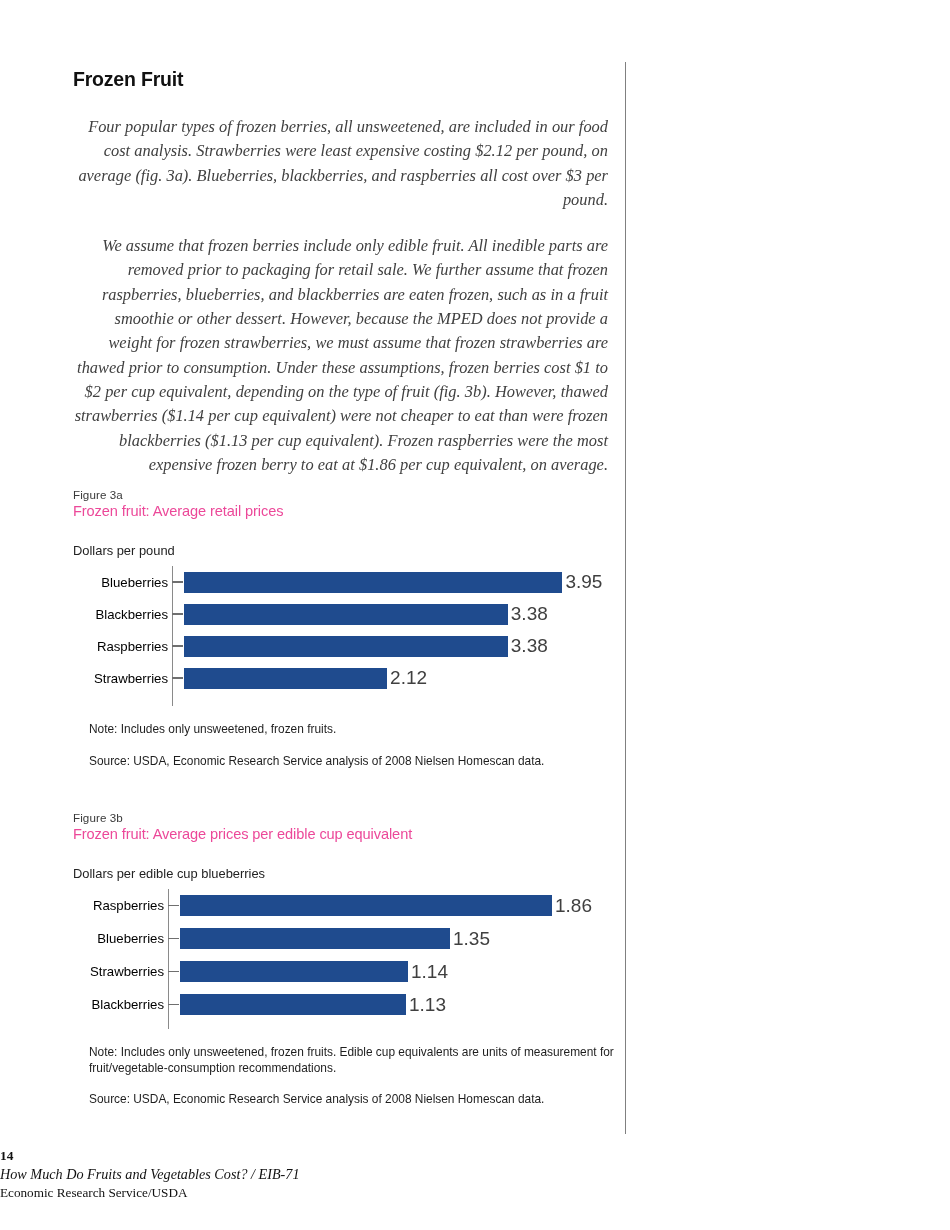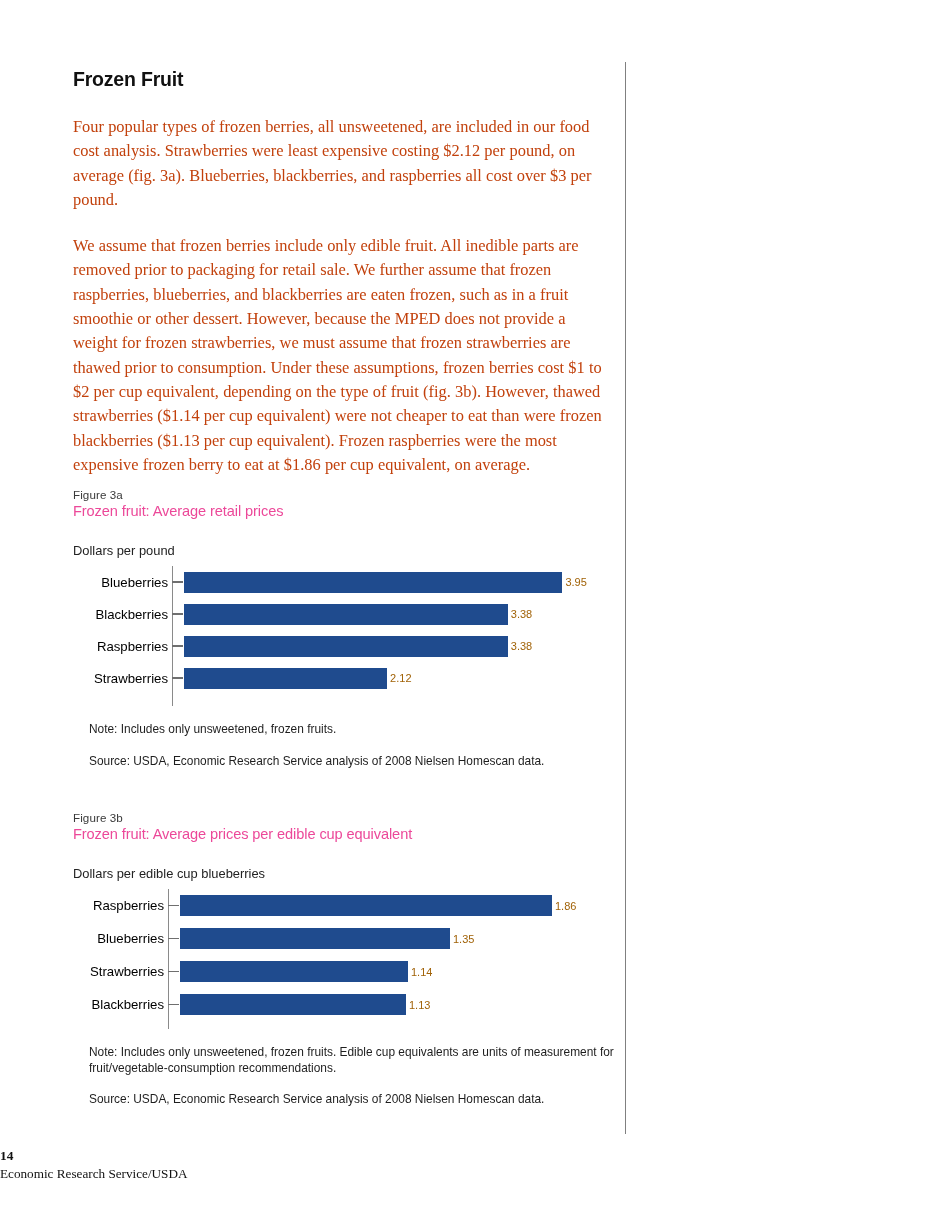--- a/index.html
+++ b/index.html
@@ -44,23 +44,24 @@
     font-weight: bold;
     letter-spacing: -0.2px;
     margin: 0 0 24px 0;
     color: #111111;
   }
   p.body-par {
     font-family: "Liberation Serif", serif;
     font-size: 16.4px;
     line-height: 24.3px;
     margin: 0 0 22px 0;
-    color: #c2410c;
-    text-align: left;
+    color: #404040;
+    text-align: right;
     word-spacing: 0.1px;
+    font-style: italic;
   }
   p.body-par:last-of-type { margin-bottom: 0; }
 
   
   .figure { position: absolute; left: 73px; width: 560px; }
   .fig-num {
     font-family: "Liberation Sans", sans-serif;
     font-size: 11.6px;
     color: #3a3a3a;
     margin: 0 0 2px 0;
@@ -120,22 +121,22 @@
     align-items: center;
     margin-left: 1px;
   }
   .bar {
     height: 21px;
     background: #1f4b8e;
     flex: 0 0 auto;
   }
   .bar-value {
     font-family: "Liberation Sans", sans-serif;
-    font-size: 11px;
-    color: #a16207;
+    font-size: 19px;
+    color: #404040;
     margin-left: 3px;
     white-space: nowrap;
   }
 
   
   .note, .source {
     font-family: "Liberation Sans", sans-serif;
     font-size: 11.9px;
     line-height: 15.6px;
     color: #1e1e1e;
@@ -281,16 +282,17 @@
     </div>
 
     <div style="margin-top:16px;">
       <p class="note">Note: Includes only unsweetened, frozen fruits. Edible cup equivalents are units of measurement for fruit/vegetable-consumption recommendations.</p>
       <p class="source">Source: USDA, Economic Research Service analysis of 2008 Nielsen Homescan data.</p>
     </div>
   </div>
 
   <div class="footer">
     <p class="pg-num">14</p>
+    <p class="doc-title">How Much Do Fruits and Vegetables Cost? / EIB-71</p>
     <p class="doc-org">Economic Research Service/USDA</p>
   </div>
 
 </div>
 
 </body></html>

